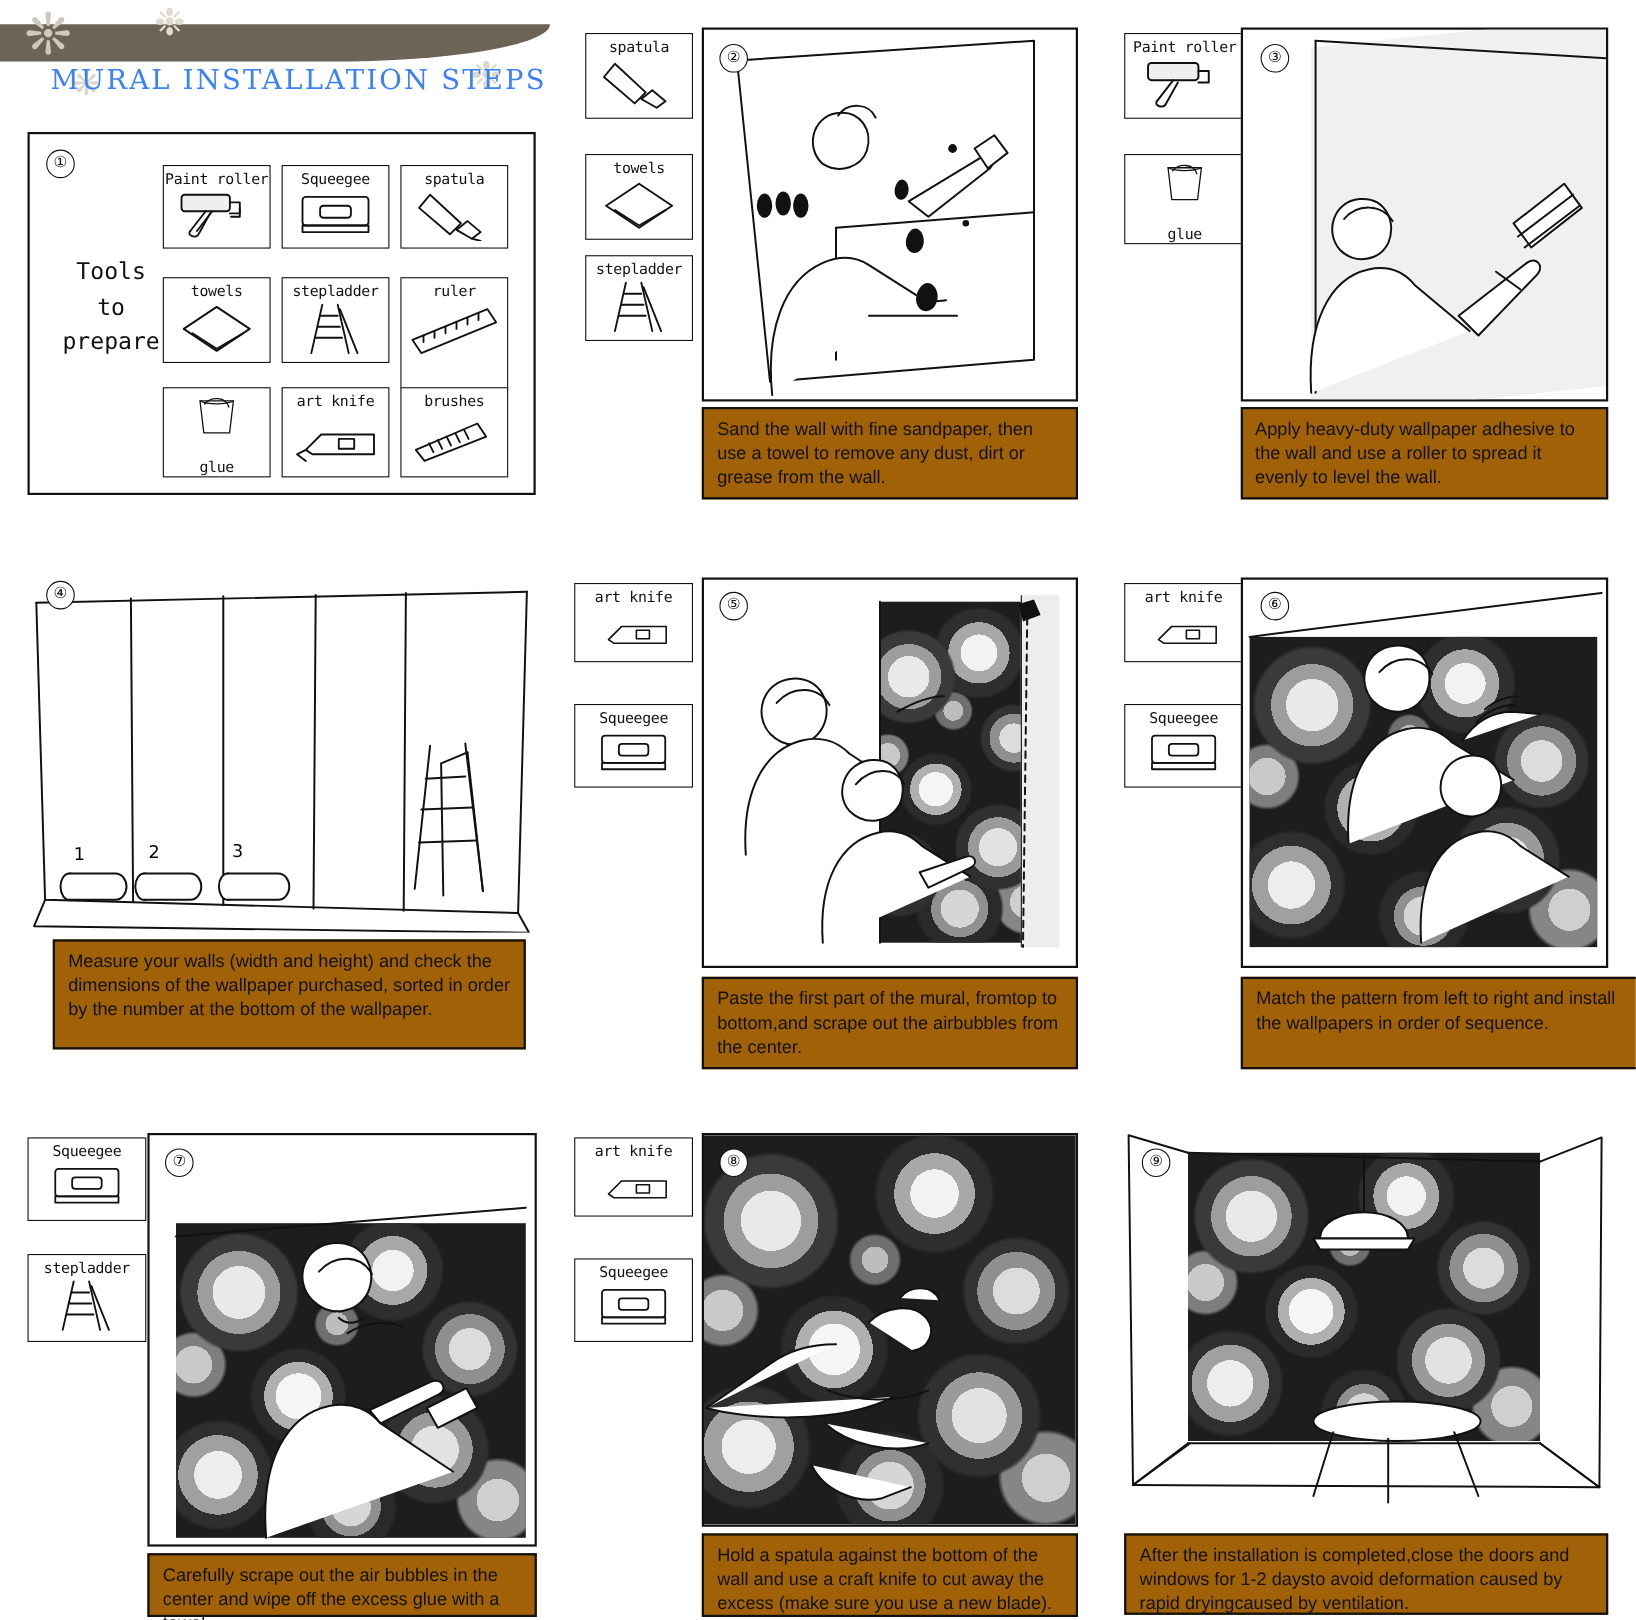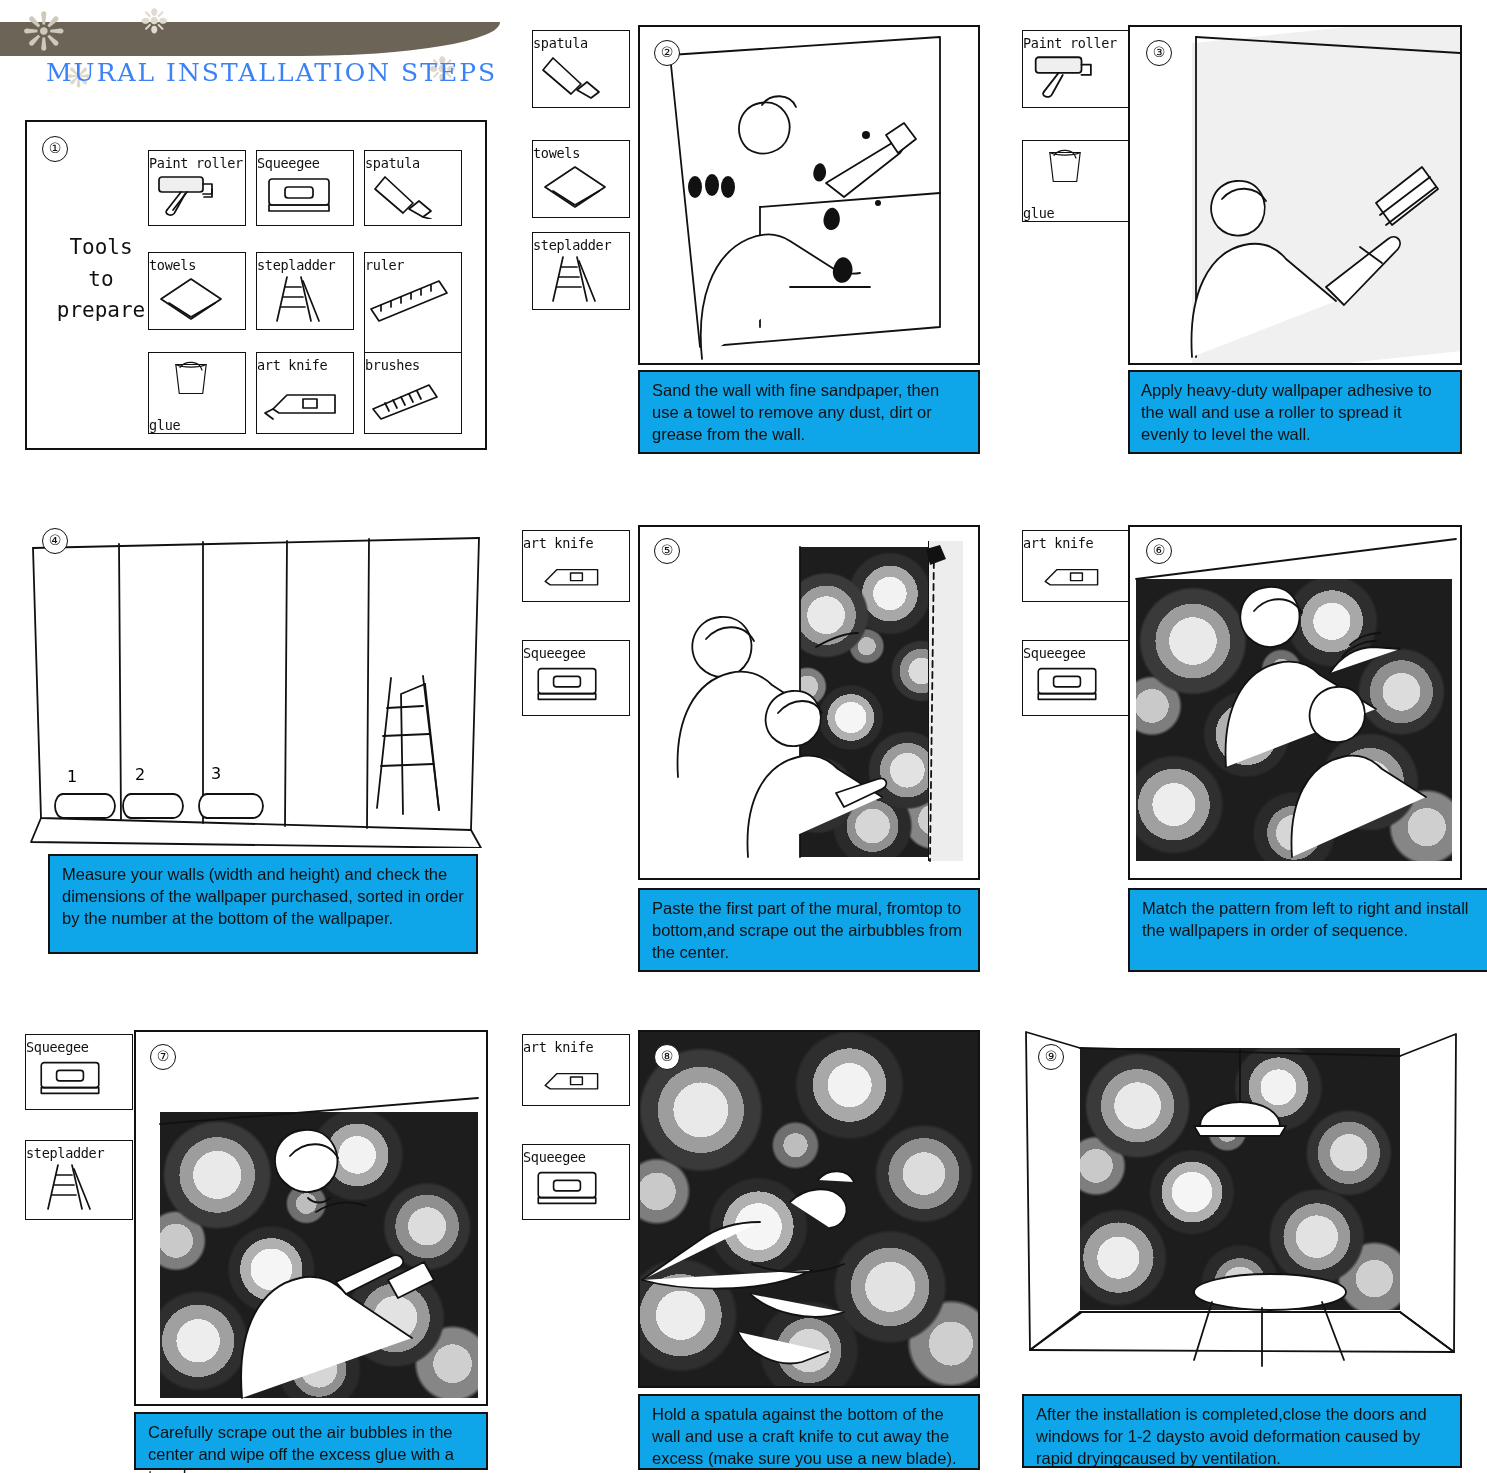--- a/index.html
+++ b/index.html
@@ -32,28 +32,28 @@
   .deco.d4{left:428px;top:52px;font-size:34px;color:#ded8cb;}
 
   
   .panel{position:absolute;border:2px solid #111;background:#fff;box-sizing:border-box;}
   .num{
     position:absolute;width:24px;height:24px;border:1.6px solid #111;border-radius:50%;
     font-family:"DejaVu Sans", sans-serif;font-size:14px;line-height:22px;text-align:center;
     background:#fff;z-index:5;
   }
   .caption{
-    position:absolute;border:2px solid #111;background:#0ea5e9;box-sizing:border-box;
+    position:absolute;border:2px solid #111;background:#a16207;box-sizing:border-box;
     font-size:16.5px;line-height:1.32;padding:8px 10px 8px 12px;
     font-family:"Liberation Sans", sans-serif;
   }
   
   .tool{
     position:absolute;border:1.8px solid #111;background:#fff;box-sizing:border-box;
-    display:flex;flex-direction:column;align-items:flex-start;justify-content:flex-start;
+    display:flex;flex-direction:column;align-items:center;justify-content:flex-start;
   }
   .tool .tlabel{
     font-family:"DejaVu Sans Mono", monospace;font-size:13.5px;margin-top:4px;letter-spacing:-0.3px;
     white-space:nowrap;
   }
   .tool .tlabel.bottom{order:2;margin-top:18px;}
   .tool svg{display:block;}
   .sketch{stroke:#111;fill:none;stroke-width:1.7;stroke-linecap:round;stroke-linejoin:round;}
   .sketchfill{stroke:#111;stroke-width:1.7;fill:#efefef;stroke-linejoin:round;}
 

